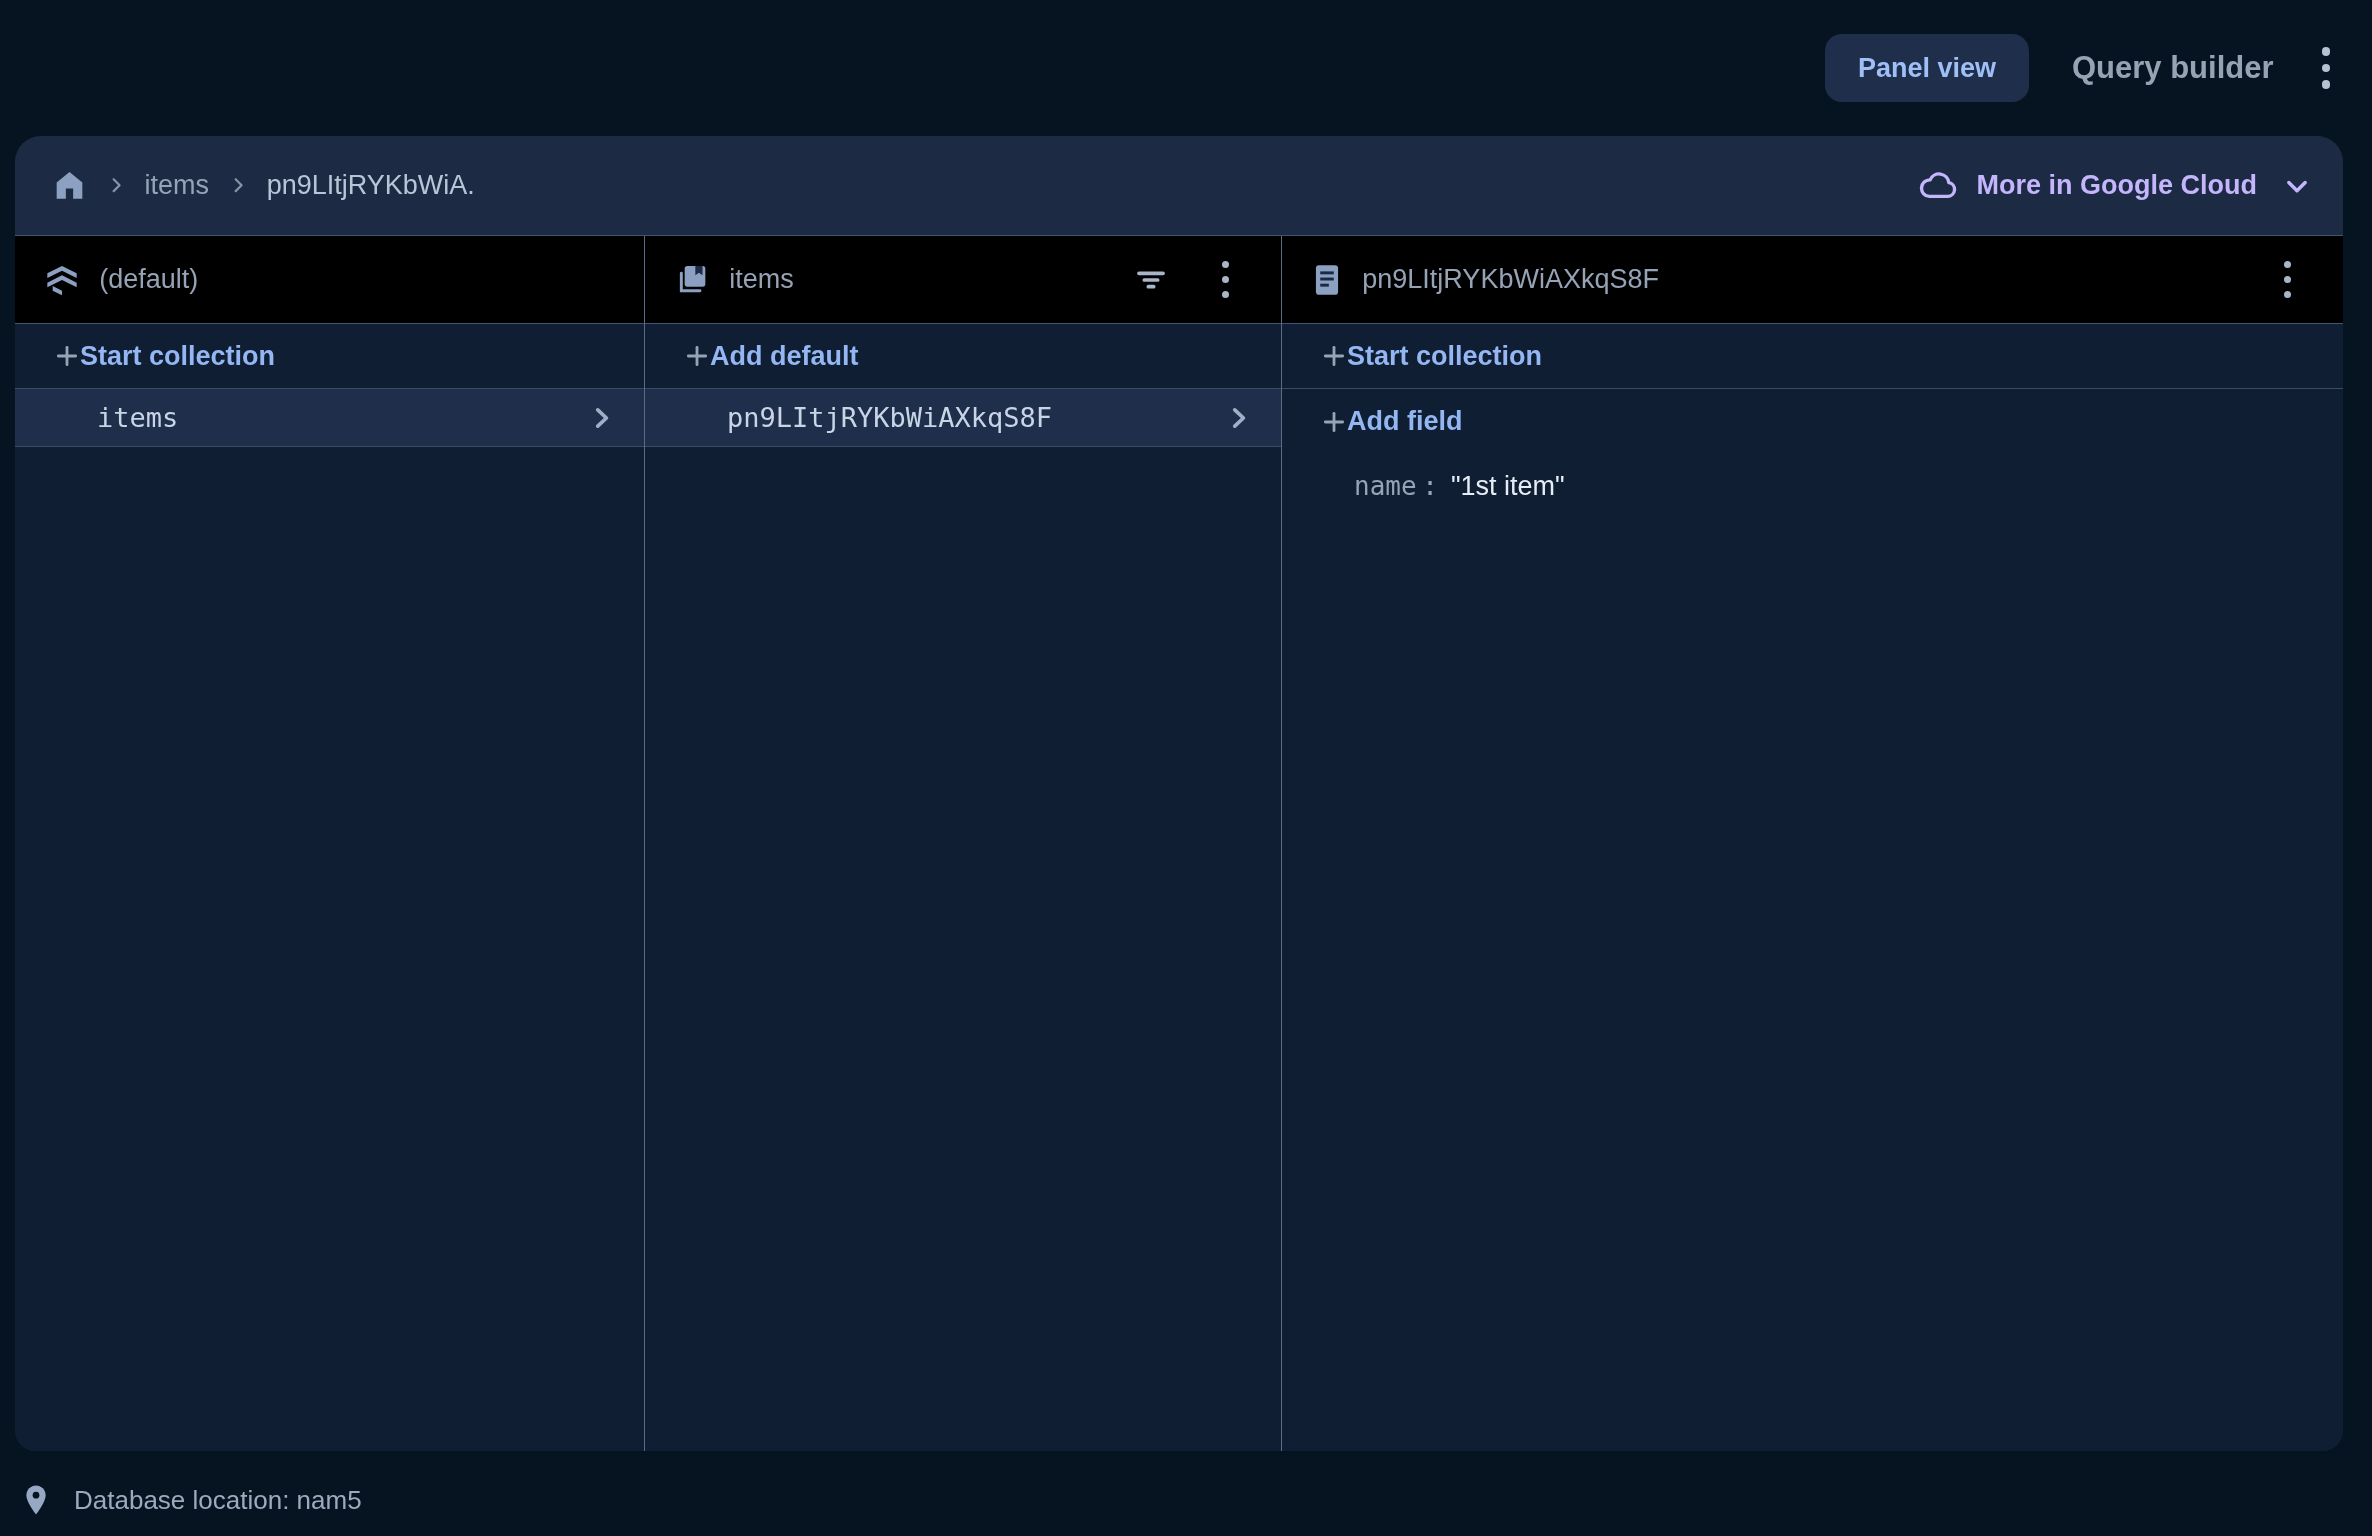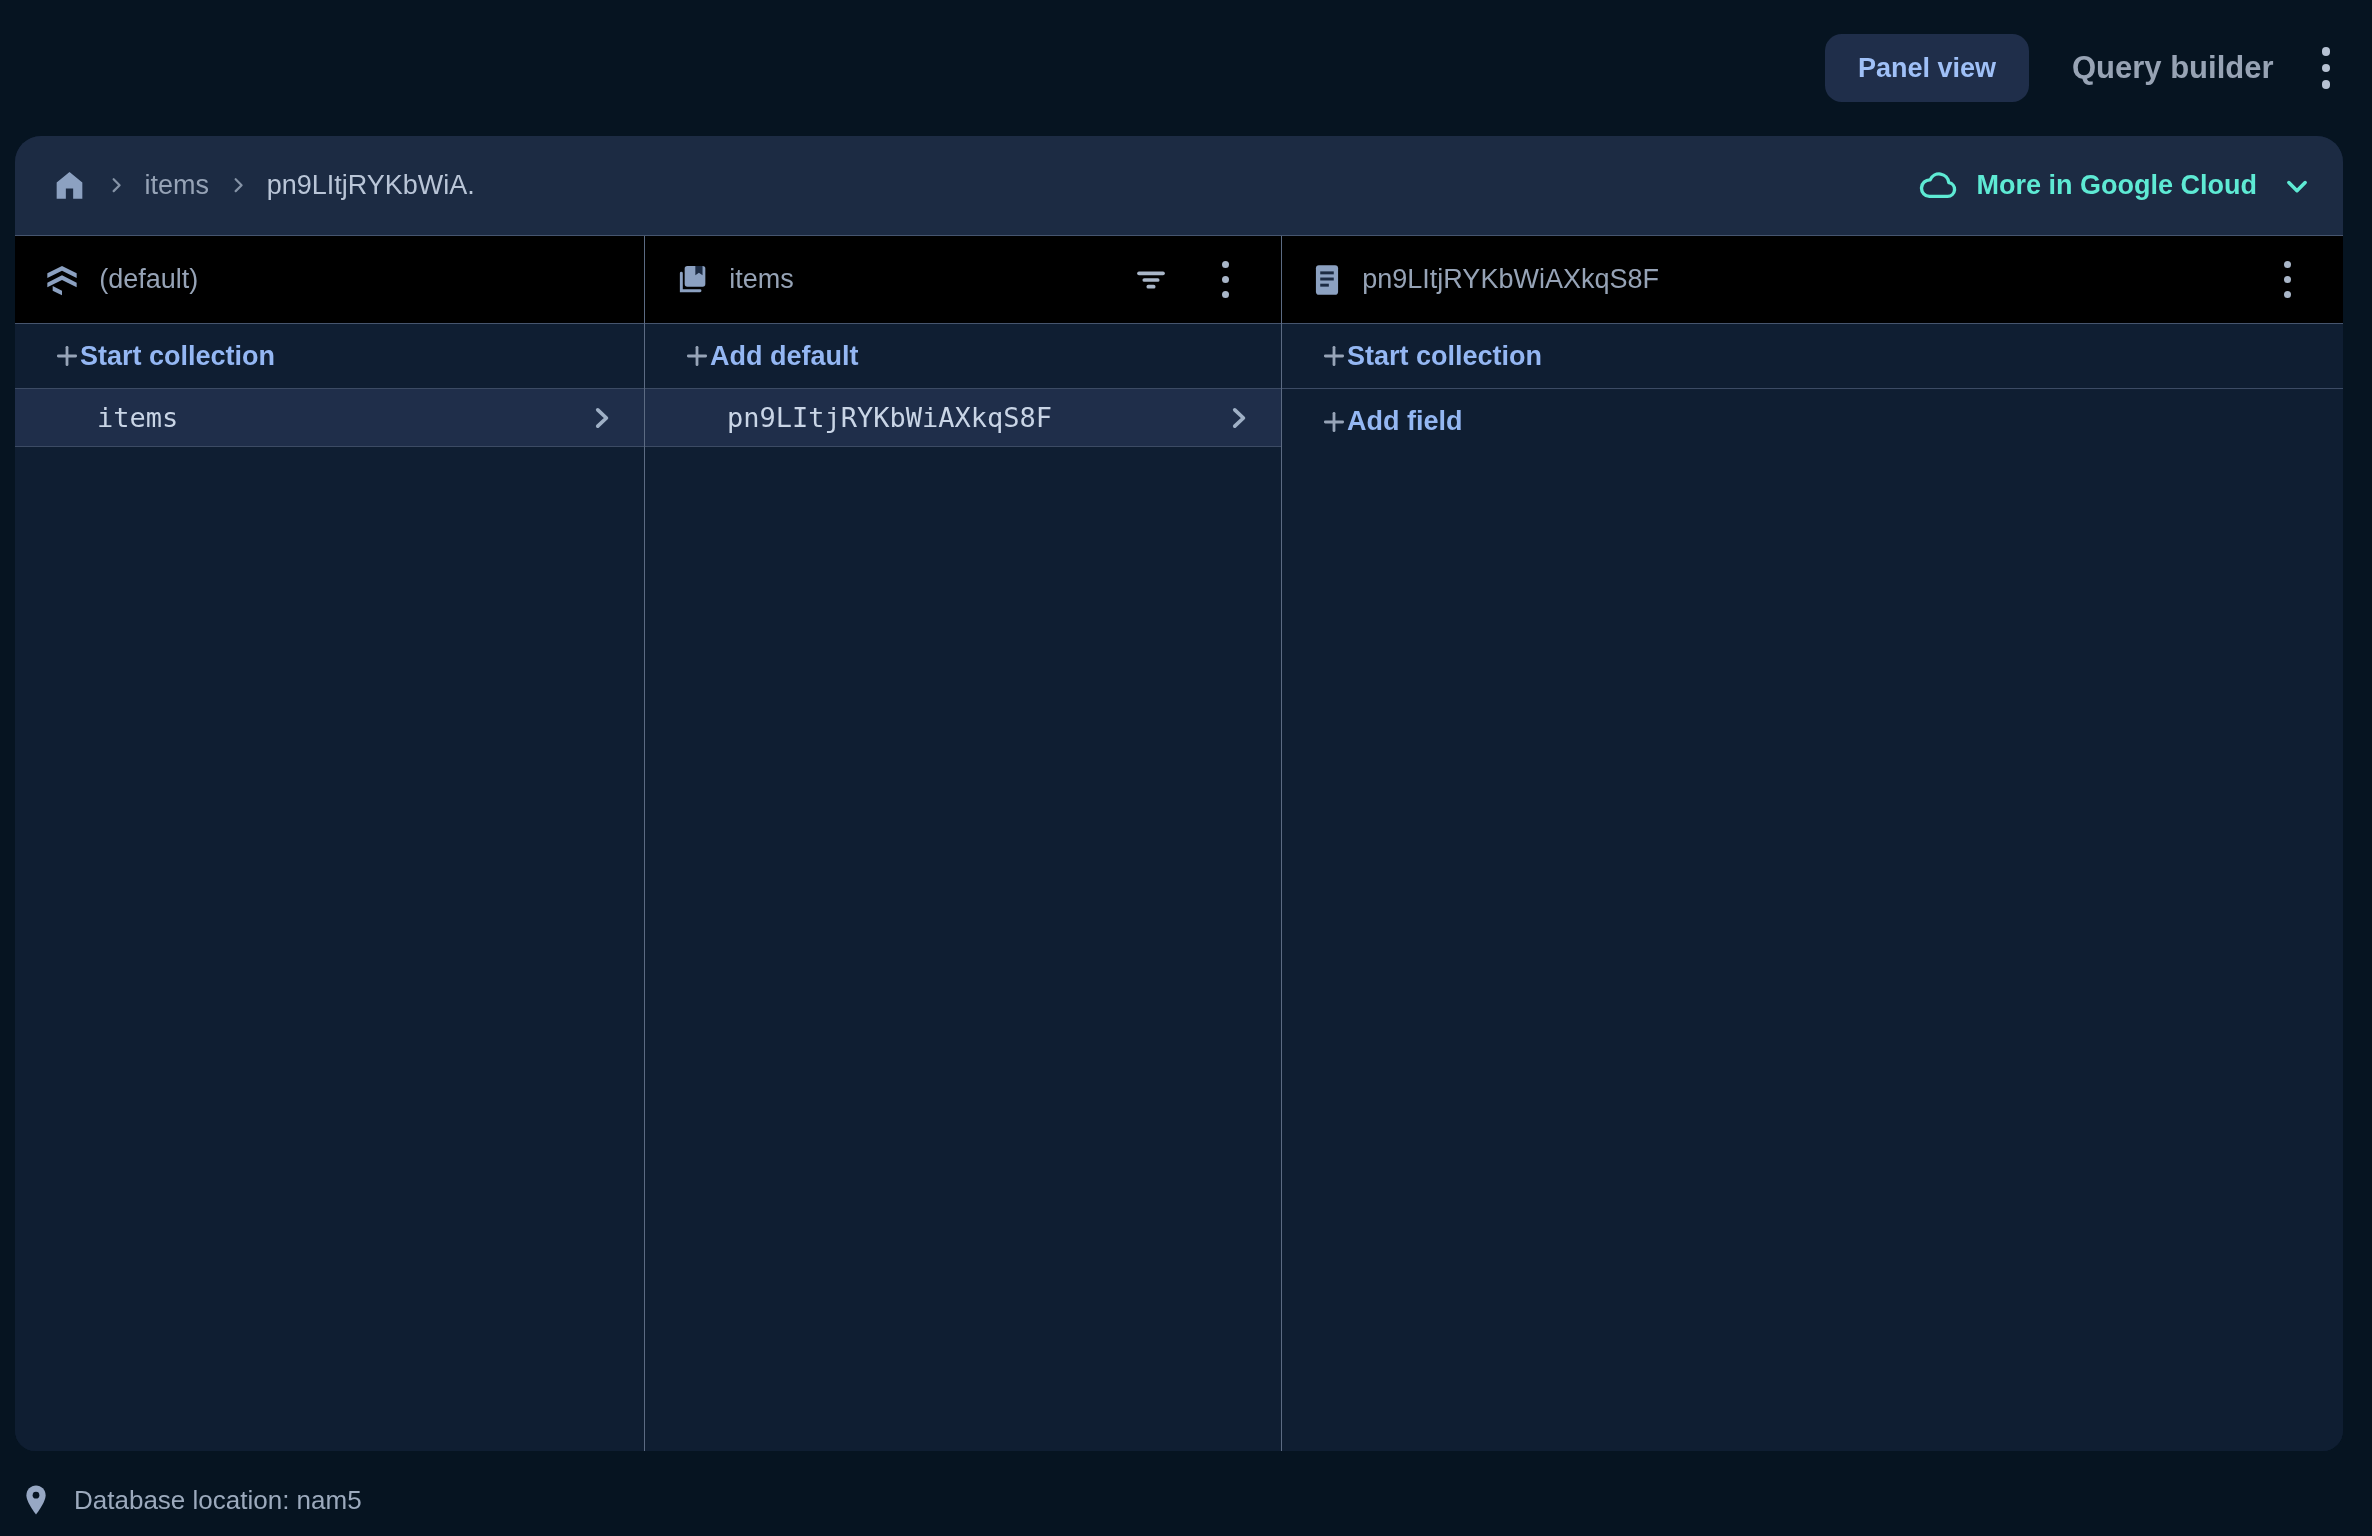--- a/index.html
+++ b/index.html
@@ -52,21 +52,21 @@
     border-bottom:1.9px solid #46556e;
     display:flex; align-items:center;
     padding:0 32px 0 37px;
   }
   .home-ic { color:#8ca1c1; display:flex; cursor:pointer; }
   .crumb-sep { color:#8593a6; display:flex; margin:0 18.6px; }
   .crumb { color:#96a3b6; font-size:27px; cursor:pointer; }
   .crumb.current { color:#b9c5d7; cursor:default; }
   .more-link {
     margin-left:auto; display:flex; align-items:center; gap:18.6px;
-    color:#5eead4; font-size:27px; font-weight:bold; cursor:pointer;
+    color:#c4b5fd; font-size:27px; font-weight:bold; cursor:pointer;
   }
   .more-link .chev-down { margin-left:7.4px; display:flex; }
 
   
   .cols { flex:1; display:flex; min-height:0; }
   .col { display:flex; flex-direction:column; background:#0f1e32; min-width:0; }
   .col-db   { width:630px; border-right:1.9px solid #5c6b83; }
   .col-coll { width:637px; border-right:1.9px solid #5c6b83; }
   .col-doc  { flex:1; }
 
@@ -290,20 +290,25 @@
         </div>
         <div class="action-row no-border">
           <span class="plus-ic">
             <svg width="26" height="26" viewBox="0 0 24 24" fill="none" stroke="currentColor" stroke-width="2.6" stroke-linecap="round">
               <line x1="12" y1="4" x2="12" y2="20"></line>
                 <line x1="4" y1="12" x2="20" y2="12"></line>
             </svg>
           </span>
           <span class="action-label">Add field</span>
         </div>
+        <div class="field-row">
+          <span class="field-name">name</span>
+          <span class="field-colon">:</span>
+          <span class="field-value">"1st item"</span>
+        </div>
       </div>
 
     </div>
   </div>
 
   <div class="statusbar">
     <span class="pin-ic">
       <svg width="24" height="32" viewBox="0 0 20 26" fill="currentColor">
         <path d="M10 1C5.6 1 2 4.6 2 9c0 6 8 16 8 16s8-10 8-16c0-4.4-3.6-8-8-8Z"></path>
         <circle cx="10" cy="9" r="2.8" fill="#061421"></circle>

